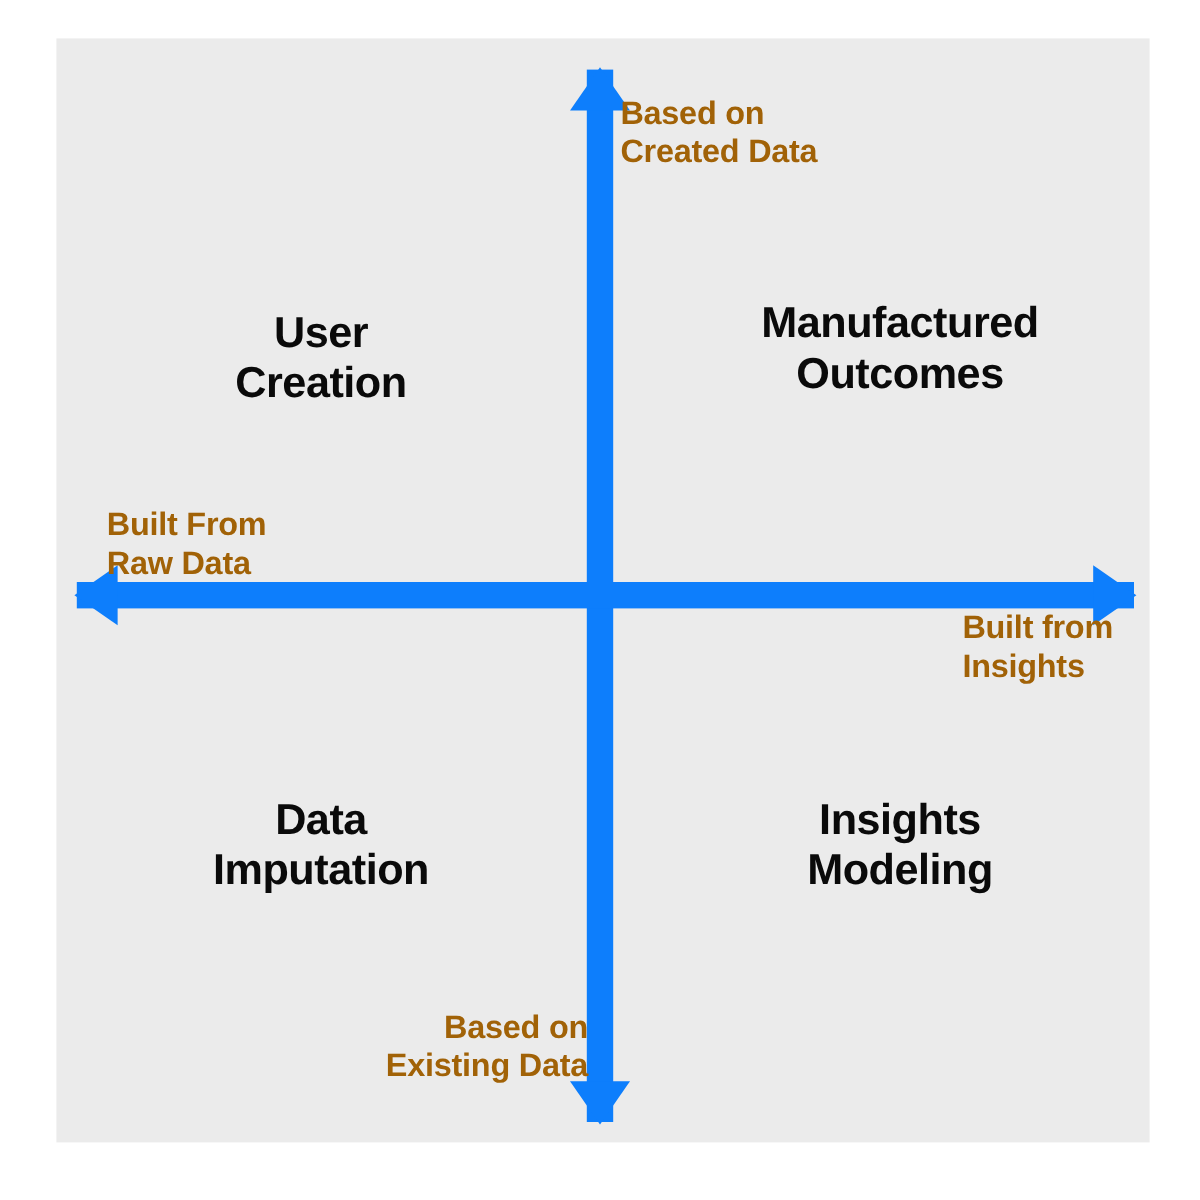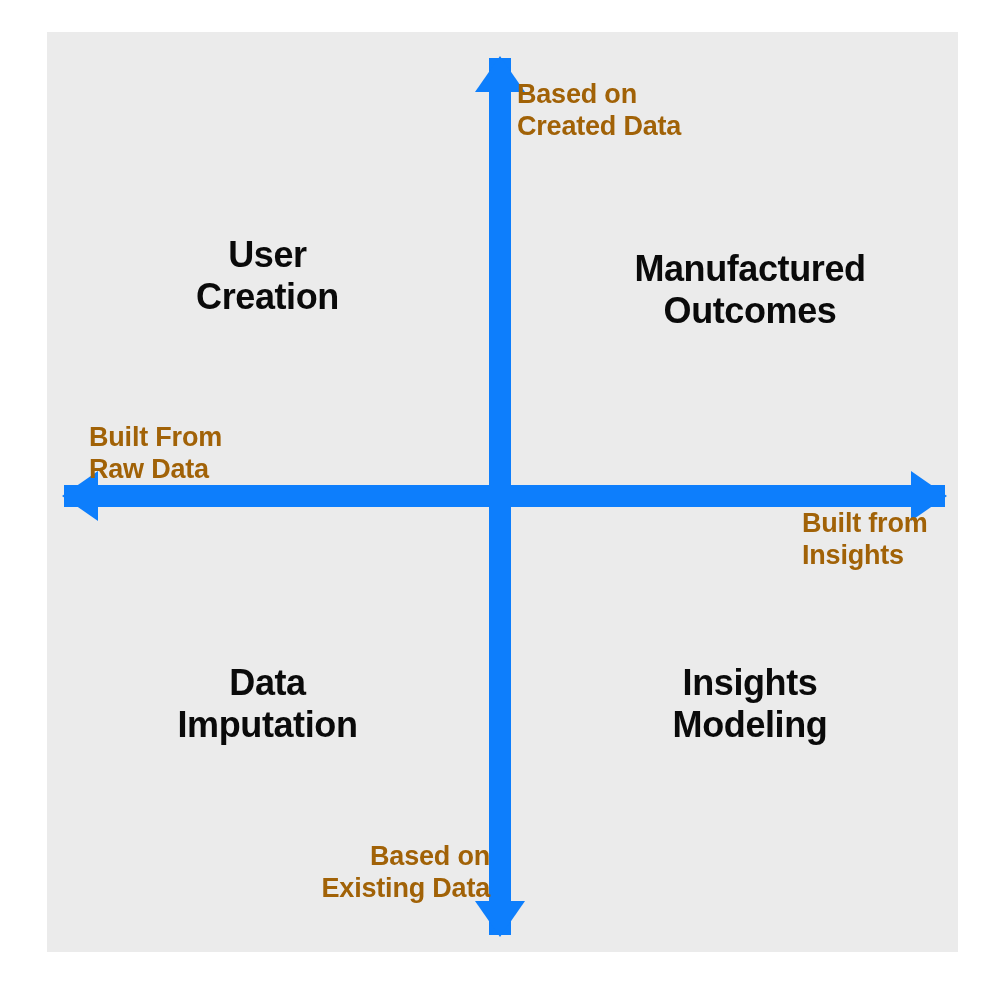--- a/index.html
+++ b/index.html
@@ -47,21 +47,21 @@
     position: absolute;
     color: #0a0a0a;
     font-family: "Liberation Sans", sans-serif;
     font-weight: bold;
     font-size: 36px;
     line-height: 1.18;
     letter-spacing: -0.4px;
     text-align: center;
     white-space: pre-line;
   }
-  #quadrant-top-left   { left: 90px;  top: 234px; width: 355px; }
+  #quadrant-top-left   { left: 90px;  top: 256px; width: 355px; }
   #quadrant-top-right  { left: 560px; top: 248px; width: 380px; }
   #quadrant-bottom-left  { left: 90px;  top: 662px; width: 355px; }
   #quadrant-bottom-right { left: 560px; top: 662px; width: 380px; }
 
   
   .axis-label {
     position: absolute;
     color: #a16207;
     font-family: "Liberation Sans", sans-serif;
     font-weight: bold;

